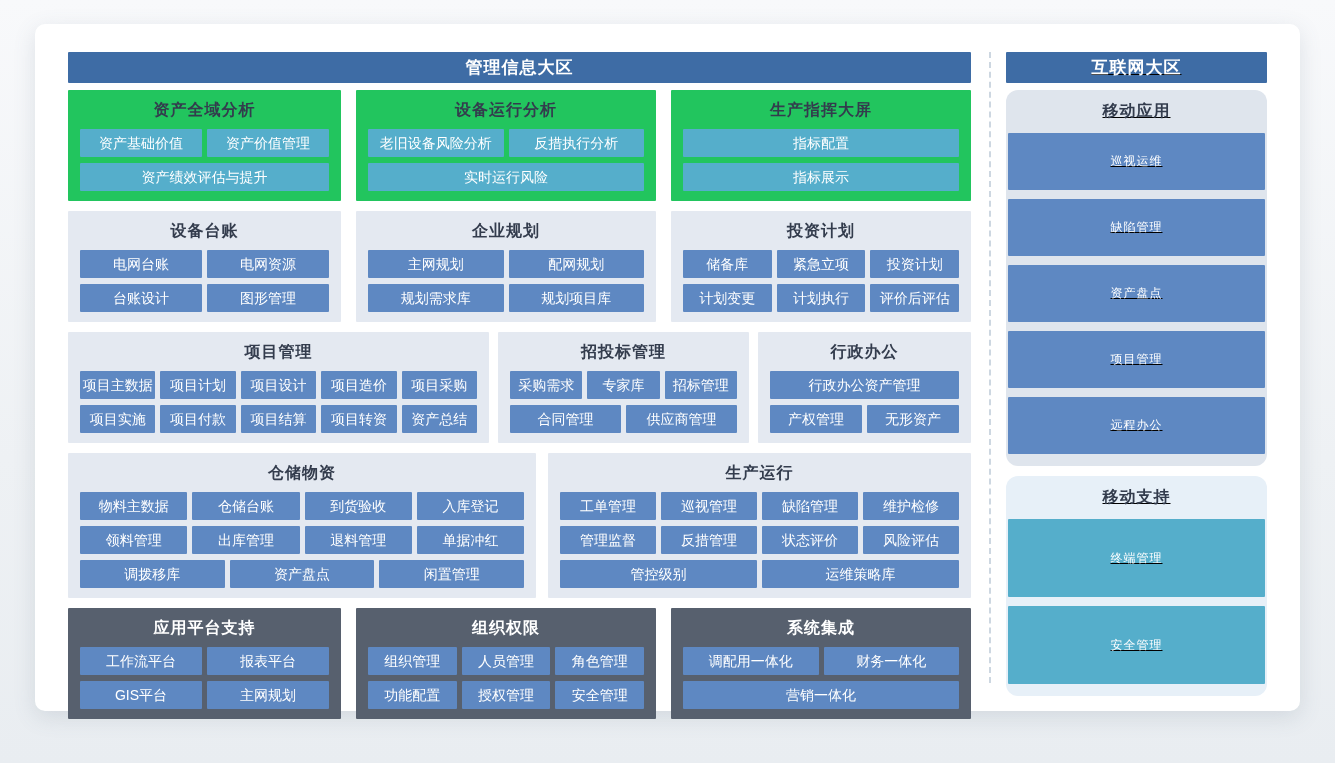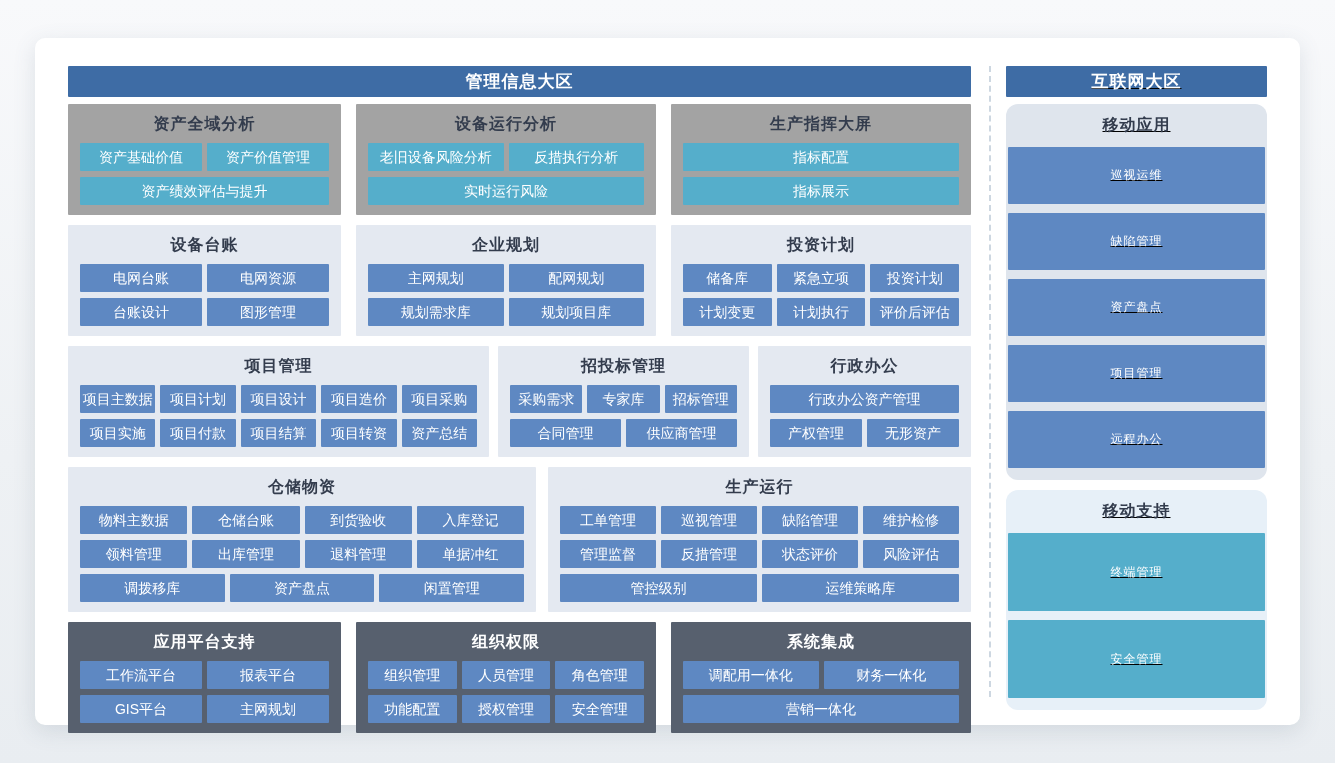--- a/index.html
+++ b/index.html
@@ -4,21 +4,21 @@
 <style>
   * { box-sizing: border-box; }
   html,body { margin:0; padding:0; }
   body {
     width:1335px; height:763px; position:relative;
     background: linear-gradient(180deg,#f8f9fb 0%, #eef1f4 60%, #e9edf1 100%);
     font-family:"Liberation Sans","DejaVu Sans",sans-serif;
     overflow:hidden;
   }
   .card {
-    position:absolute; left:35px; top:38px; width:1265px; height:687px;
+    position:absolute; left:35px; top:24px; width:1265px; height:687px;
     background:#ffffff; border-radius:10px;
     box-shadow:0 6px 22px rgba(90,105,125,0.16);
     padding:28px 33px;
   }
   .zones { display:flex; height:100%; }
   .zone-left { flex:none; width:903px; }
   .zone-divider { flex:none; width:0; border-left:2px dashed #cdd7e1; margin:0 15px 0 18px; }
   .zone-right { flex:1; min-width:0;text-decoration:underline; }
 
   .zone-header {
@@ -26,21 +26,21 @@
     font-size:17px; font-weight:bold; text-align:center; letter-spacing:1px;
     margin-bottom:7px; border-radius:1px;
   }
 
   .panel-row { display:grid; margin-bottom:10px; }
   .row-0,.row-1,.row-4 { grid-template-columns:273px 300px 1fr; column-gap:15px; }
   .row-2 { grid-template-columns:421px 251px 1fr; column-gap:9px; }
   .row-3 { grid-template-columns:468px 1fr; column-gap:12px; }
 
   .panel { background:#e4e9f1; padding:7px 12px 10px; border-radius:1px; }
-  .row-0 .panel { background:#a3a3a3; }
+  .row-0 .panel { background:#22c55e; }
   .row-4 .panel { background:#57606e; }
 
   .panel-title {
     margin:0 0 5px; text-align:center; font-size:16px; font-weight:bold;
     color:#333c4d; line-height:26px; letter-spacing:1px;
   }
   .row-4 .panel-title { color:#ffffff; }
 
   .btn-row { display:flex; gap:5px; margin-top:6px; }
   .mod-btn {

